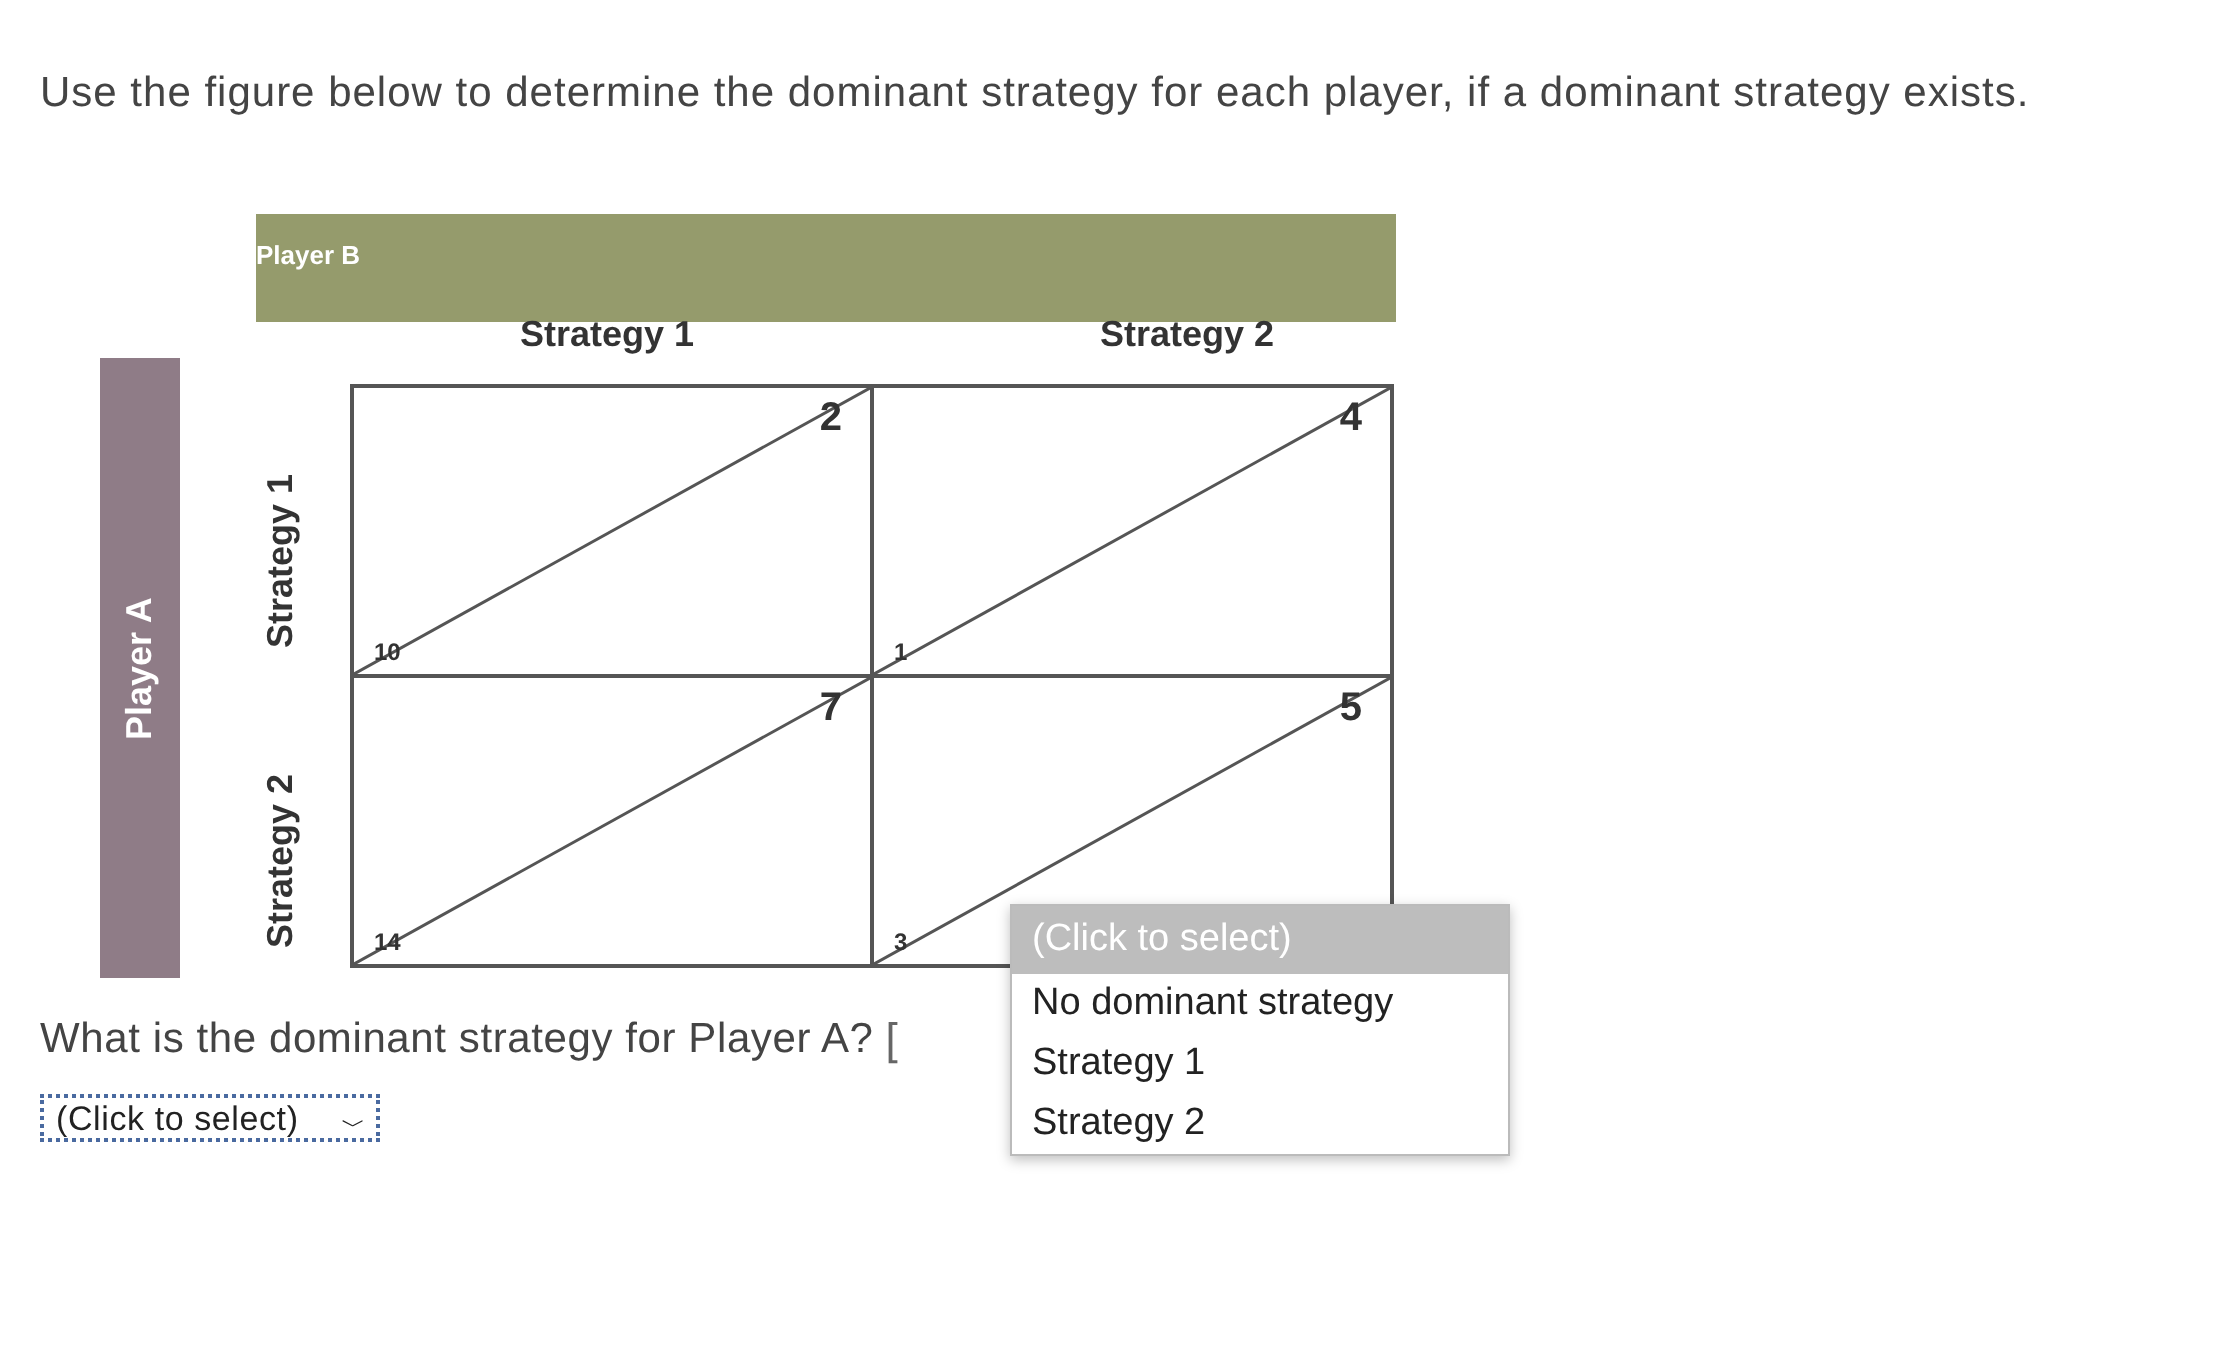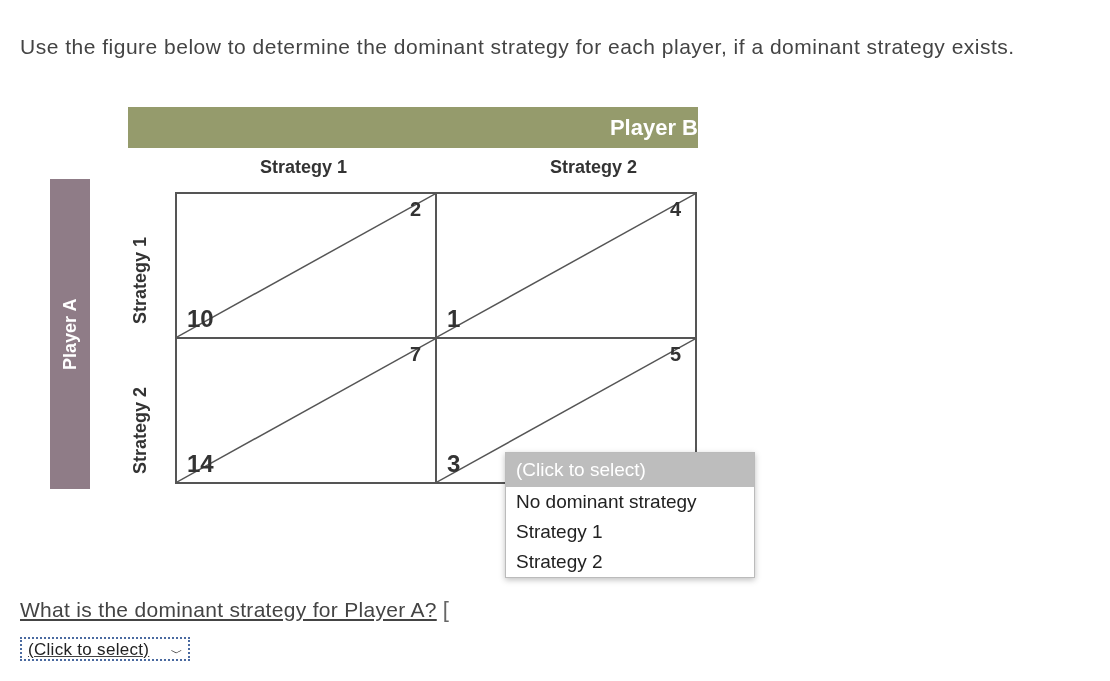--- a/index.html
+++ b/index.html
@@ -39,26 +39,26 @@
     font-size: 18px;
     display: flex;
     align-items: center;
     justify-content: center;
   }
   .player-b-band {
     position: absolute;
     left: 78px;
     top: 0;
     width: 570px;
-    height: 41px;
+    height: 54px;
     background: #959b6c;
     color: #fff;
-    text-align: right;
-    font-weight: bold;
-    font-size: 22px;
+    text-align: left;
+    font-weight: bold;
+    font-size: 13px;
     line-height: 42px;
   }
   .strat-label {
     position: absolute;
     font-weight: bold;
     font-size: 18px;
   }
   .strat-b1 { left: 210px; top: 50px; }
   .strat-b2 { left: 500px; top: 50px; }
   .strat-a {
@@ -92,21 +92,21 @@
     top: 4px;
     right: 14px;
     font-weight: bold;
     font-size: 20px;
   }
   .pay-bottomleft {
     position: absolute;
     bottom: 4px;
     left: 10px;
     font-weight: bold;
-    font-size: 24px;
+    font-size: 12px;
   }
 
   
   .dropdown-menu {
     position: absolute;
     left: 455px;
     top: 345px;
     width: 250px;
     font-size: 19px;
     background: #fff;
@@ -119,25 +119,23 @@
     color: #fff;
     padding: 6px 10px;
   }
   .dropdown-item {
     padding: 4px 10px;
     background: #fff;
     color: #222;
   }
 
   .questions {
-    margin-top: 90px;
     font-size: 21px;
     letter-spacing: 0.3px;
     color: #444;
-    text-decoration: underline;
   }
   .qrow {
     margin-bottom: 14px;
     display: flex;
     align-items: center;
     gap: 6px;
   }
   .select-box {
     border: 2px dotted #4a6aa0;
     padding: 2px 22px 2px 6px;

